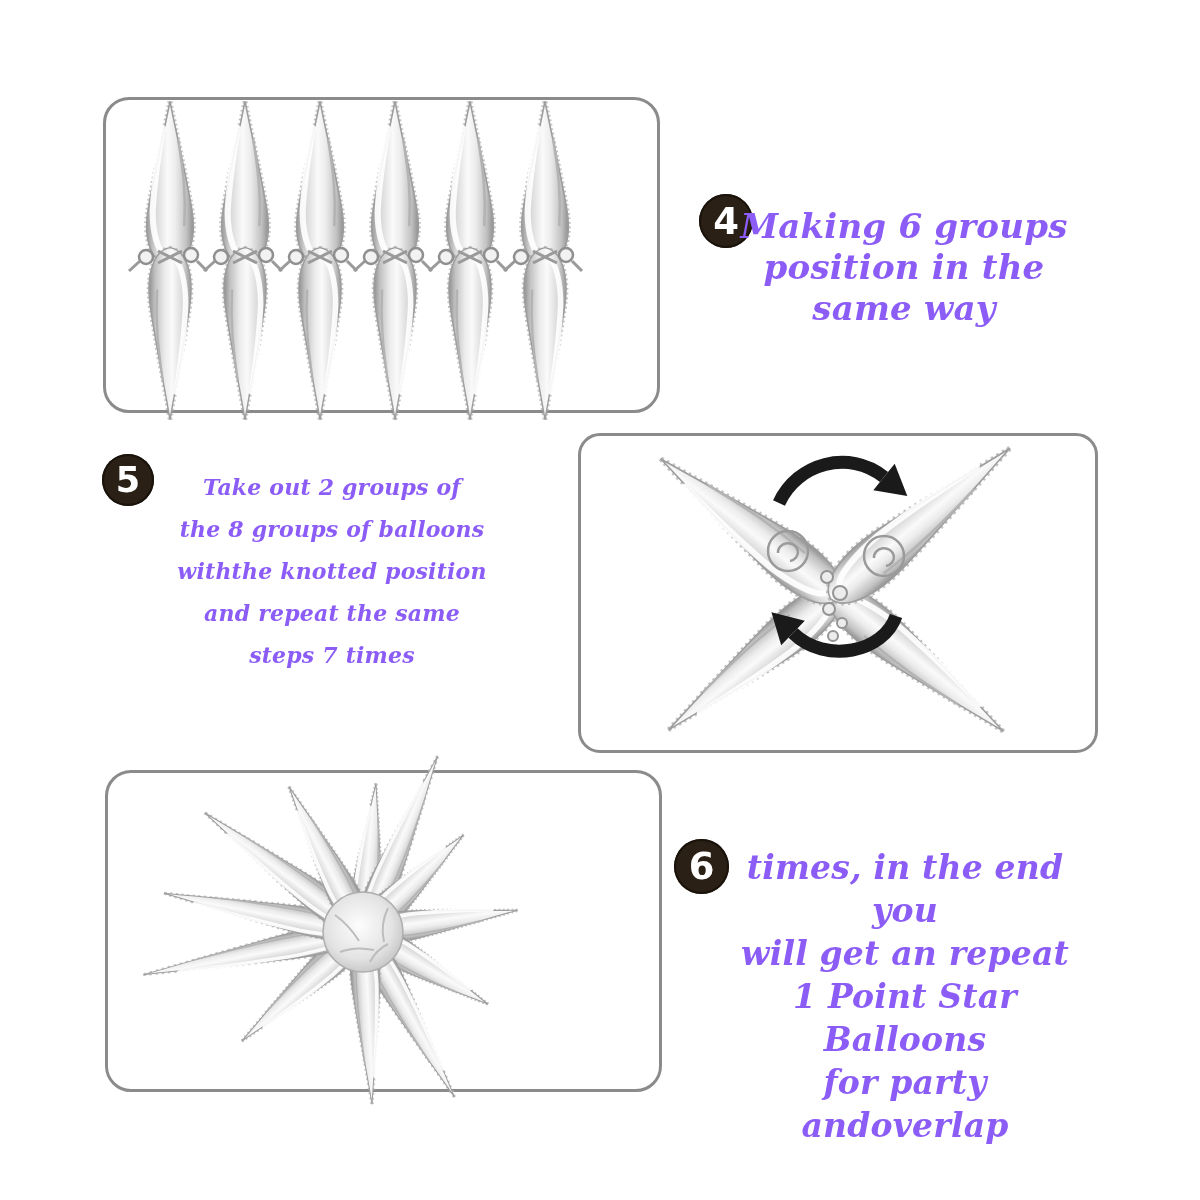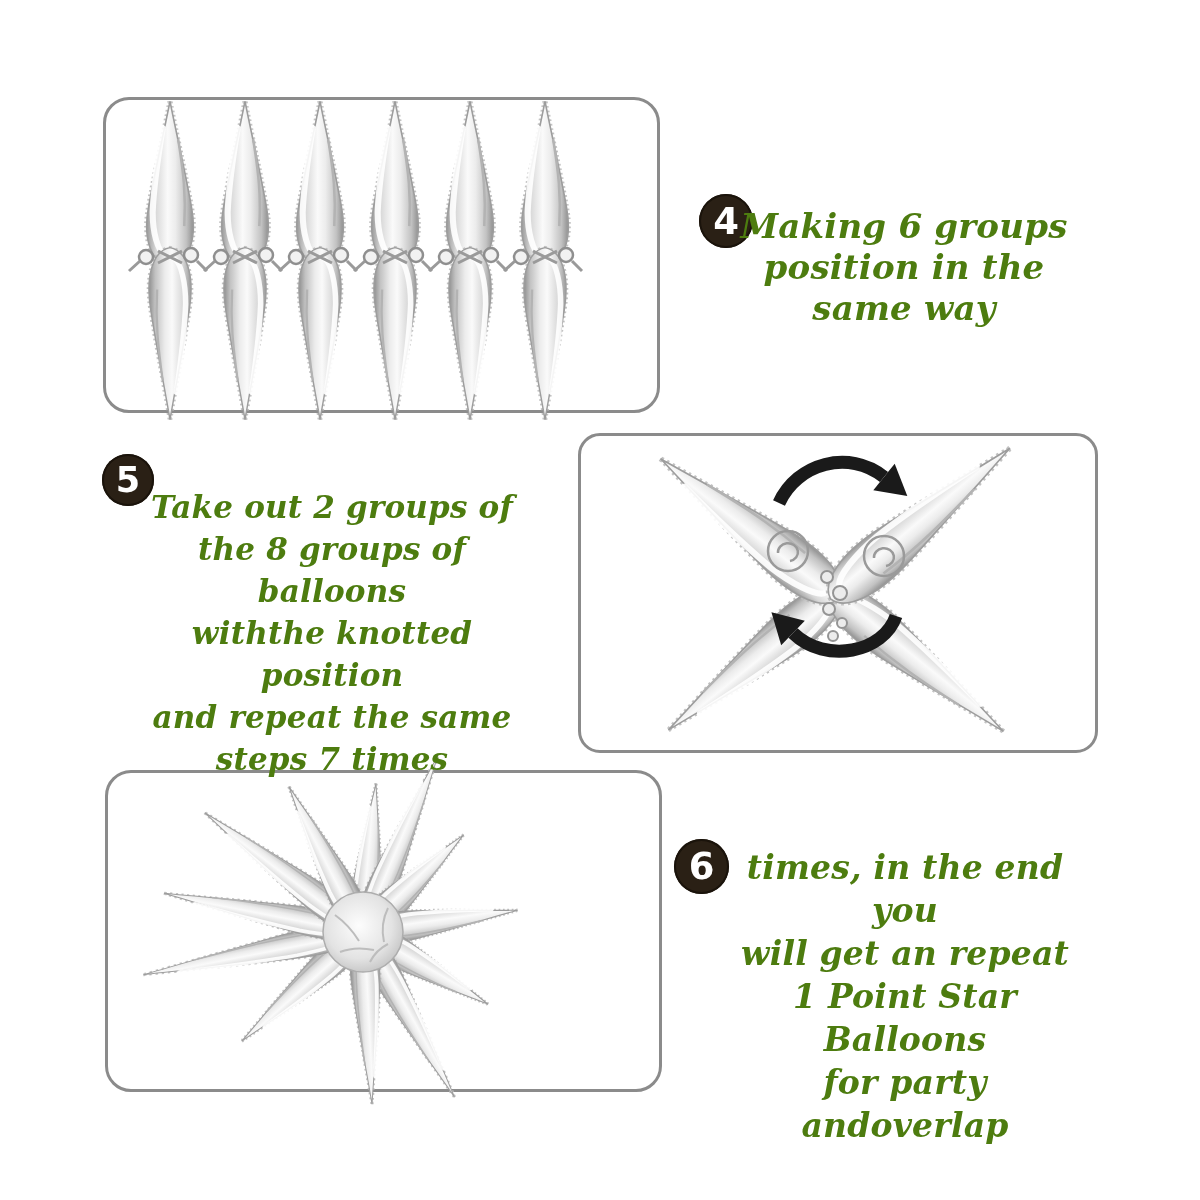--- a/index.html
+++ b/index.html
@@ -18,24 +18,24 @@
   
   .badge{position:absolute;border-radius:50%;background:#2a2015;color:#ffffff;
          display:flex;align-items:center;justify-content:center;
          font-family:"DejaVu Sans", sans-serif;font-weight:800;
          box-shadow:inset 0 0 0 2px #1a130b;}
   #badge-4{left:699px;top:194px;width:54px;height:54px;font-size:37px;}
   #badge-5{left:102px;top:454px;width:52px;height:52px;font-size:35px;}
   #badge-6{left:674px;top:839px;width:55px;height:55px;font-size:37px;}
 
   
-  .step-text{position:absolute;text-align:center;color:#4d7c0f;
+  .step-text{position:absolute;text-align:center;color:#8b5cf6;
              font-style:italic;font-weight:600;letter-spacing:0.2px;}
   #text-4{left:714px;top:206px;width:380px;font-size:34px;line-height:41px;}
-  #text-5{left:148px;top:466px;width:368px;font-size:31px;line-height:42px;margin-top:20px;}
+  #text-5{left:148px;top:466px;width:368px;font-size:22px;line-height:42px;}
   #text-6{left:715px;top:846px;width:380px;font-size:33px;line-height:43px;}
 
   
   .spike-body{fill:url(#foil);stroke:#9d9d9d;stroke-width:1.6;}
   .spike-scallop{fill:none;stroke:#bcbcbc;stroke-width:5;stroke-dasharray:2.5 4;opacity:.9;}
   .spike-hl{fill:none;stroke:#ffffff;stroke-width:6;stroke-linecap:round;opacity:.9;}
   .spike-crease{fill:none;stroke:#b3b3b3;stroke-width:2.5;}
   .knot-loop{fill:#f2f2f2;stroke:#8f8f8f;stroke-width:2.5;}
   .knot-line{fill:none;stroke:#9a9a9a;stroke-width:3;}
   .tie-dot{fill:#ececec;stroke:#949494;stroke-width:2;}

